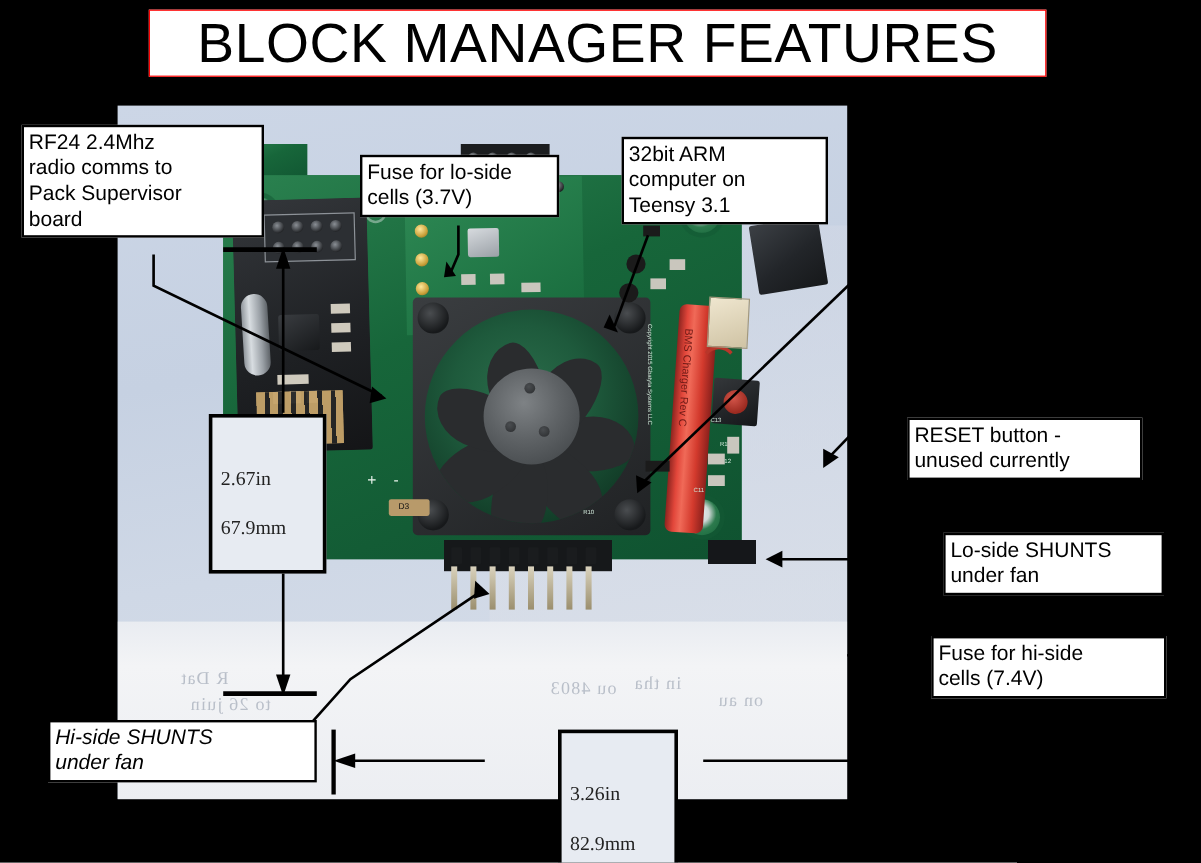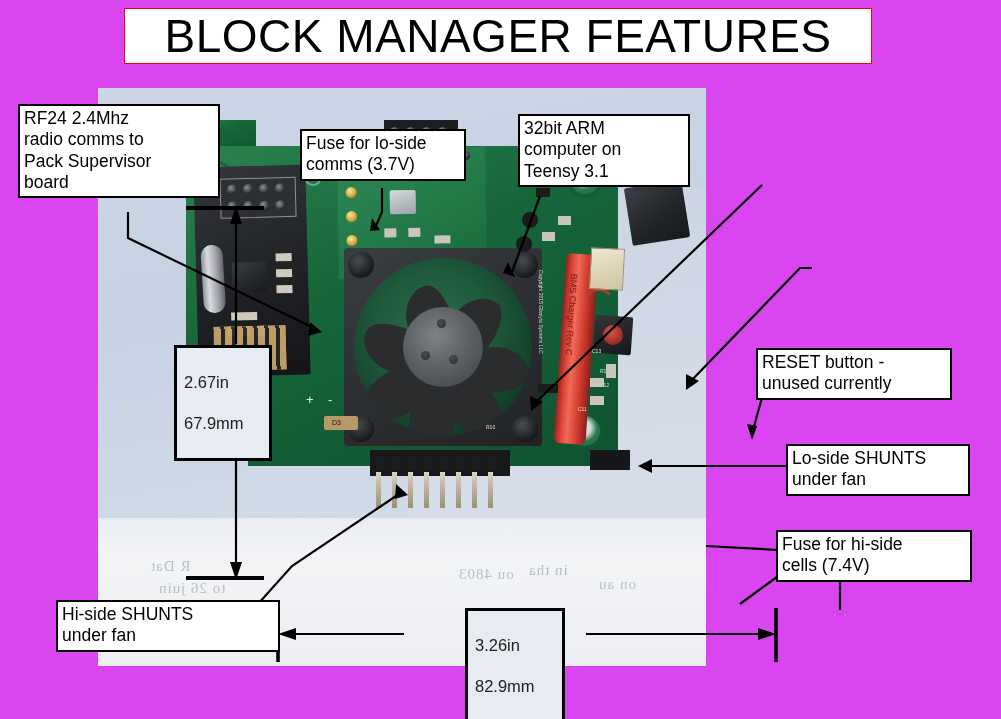--- a/index.html
+++ b/index.html
@@ -5,21 +5,21 @@
   * { box-sizing: border-box; }
   html, body {
     margin: 0; padding: 0;
     background: #ffffff;
     font-family: "Liberation Sans", sans-serif;
   }
   #page {
     position: relative;
     width: 1001px;
     height: 719px;
-    background: #d946ef;
+    background: #000000;
     overflow: hidden;
   }
 
   
   #title-box {
     position: absolute;
     left: 124px; top: 8px;
     width: 748px; height: 56px;
     border: 1.5px solid #ff0000;
     background: #ffffff;
@@ -303,22 +303,22 @@
     font-family: "Liberation Sans", sans-serif;
     white-space: pre-line;
   }
   .dimbox {
     position: absolute;
     background: #e7ebf2;
     border: 3px solid #000000;
     color: #222222;
     font-size: 16.5px;
     line-height: 1.25;
-    padding: 3px 7px 4px 7px;
-    font-family: Liberation Sans, sans-serif;
+    padding: 20px 7px 4px 7px;
+    font-family: Liberation Serif, serif;
     white-space: pre-line;
     text-align: left;
   }
 
   
   #leaders {
     position: absolute;
     left: 0; top: 0;
     width: 1001px; height: 719px;
     pointer-events: none;
@@ -536,38 +536,38 @@
     <path d="M278,634 L296,628 L296,640 Z" fill="#000"></path>
     <path d="M776,634 L758,628 L758,640 Z" fill="#000"></path>
   </svg>
 
   <div class="callout" style="left:18px; top:104px; width:202px;">RF24 2.4Mhz
 radio comms to
 Pack Supervisor
 board</div>
 
   <div class="callout" style="left:300px; top:129px; width:166px;">Fuse for lo-side
-comms (3.7V)</div>
+cells (3.7V)</div>
 
   <div class="callout" style="left:518px; top:114px; width:172px;">32bit ARM
 computer on
 Teensy 3.1</div>
 
 
 
   <div class="callout" style="left:756px; top:348px; width:196px;">RESET button -
 unused currently</div>
 
   <div class="callout" style="left:786px; top:444px; width:184px;">Lo-side SHUNTS
 under fan</div>
 
   <div class="callout" style="left:776px; top:530px; width:196px;">Fuse for hi-side
 cells (7.4V)</div>
 
-  <div class="callout" style="left:56px; top:600px; width:224px;">Hi-side SHUNTS
+  <div class="callout" style="left:40px; top:600px; width:224px;font-style:italic;">Hi-side SHUNTS
 under fan</div>
 
   <div class="dimbox" style="left:174px; top:345px; width:98px;">
     <div>2.67in</div>
     <div>67.9mm</div>
   </div>
 
   <div class="dimbox" style="left:465px; top:608px; width:100px;">
     <div>3.26in</div>
     <div>82.9mm</div>

